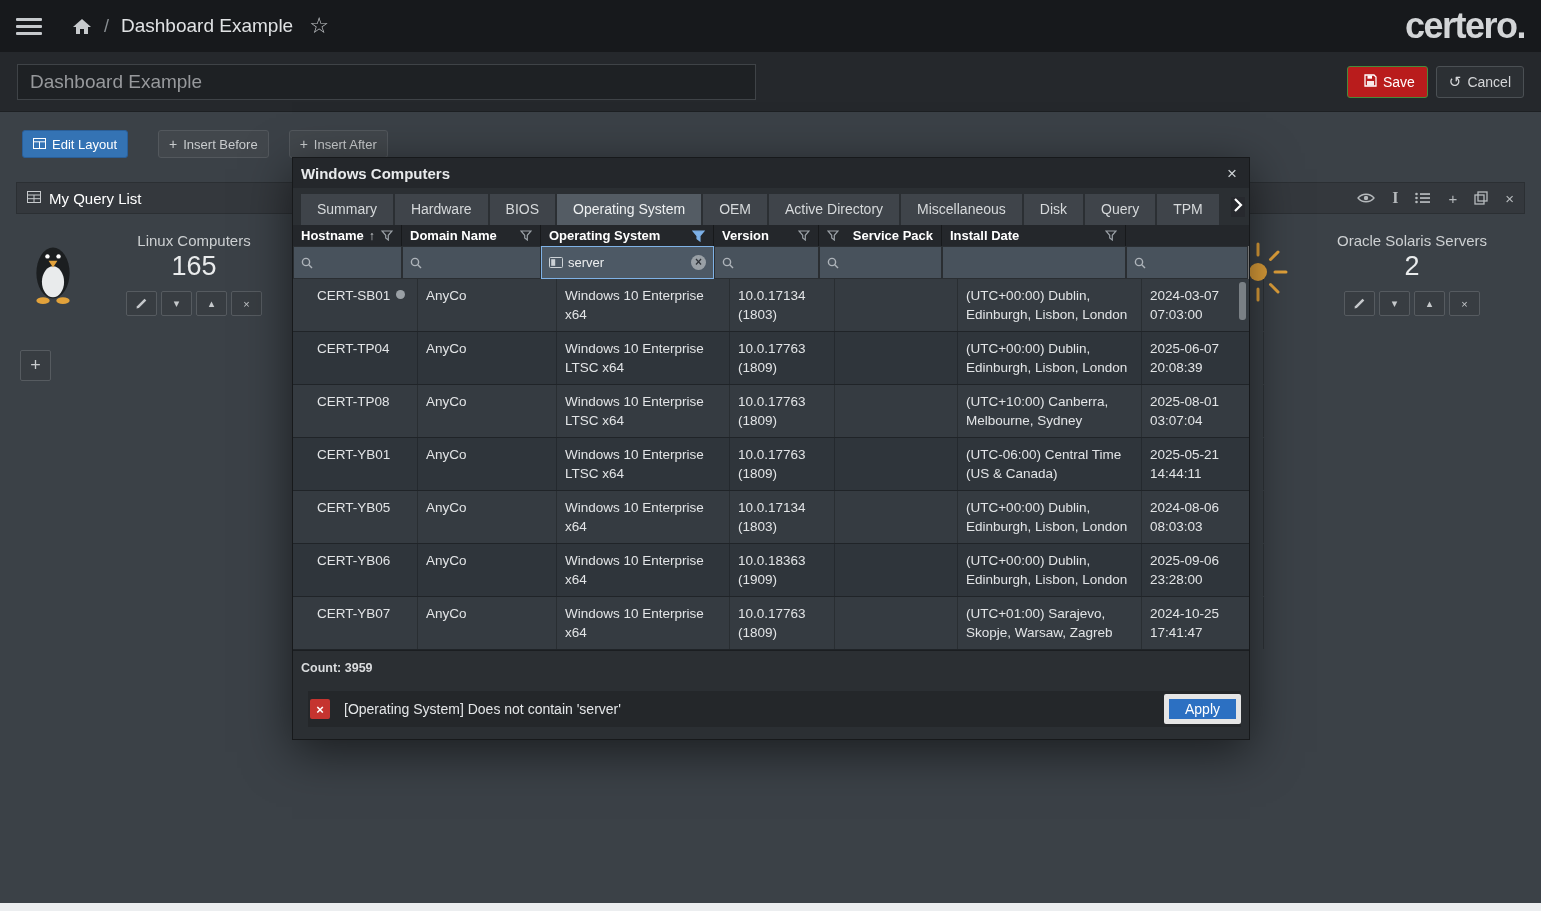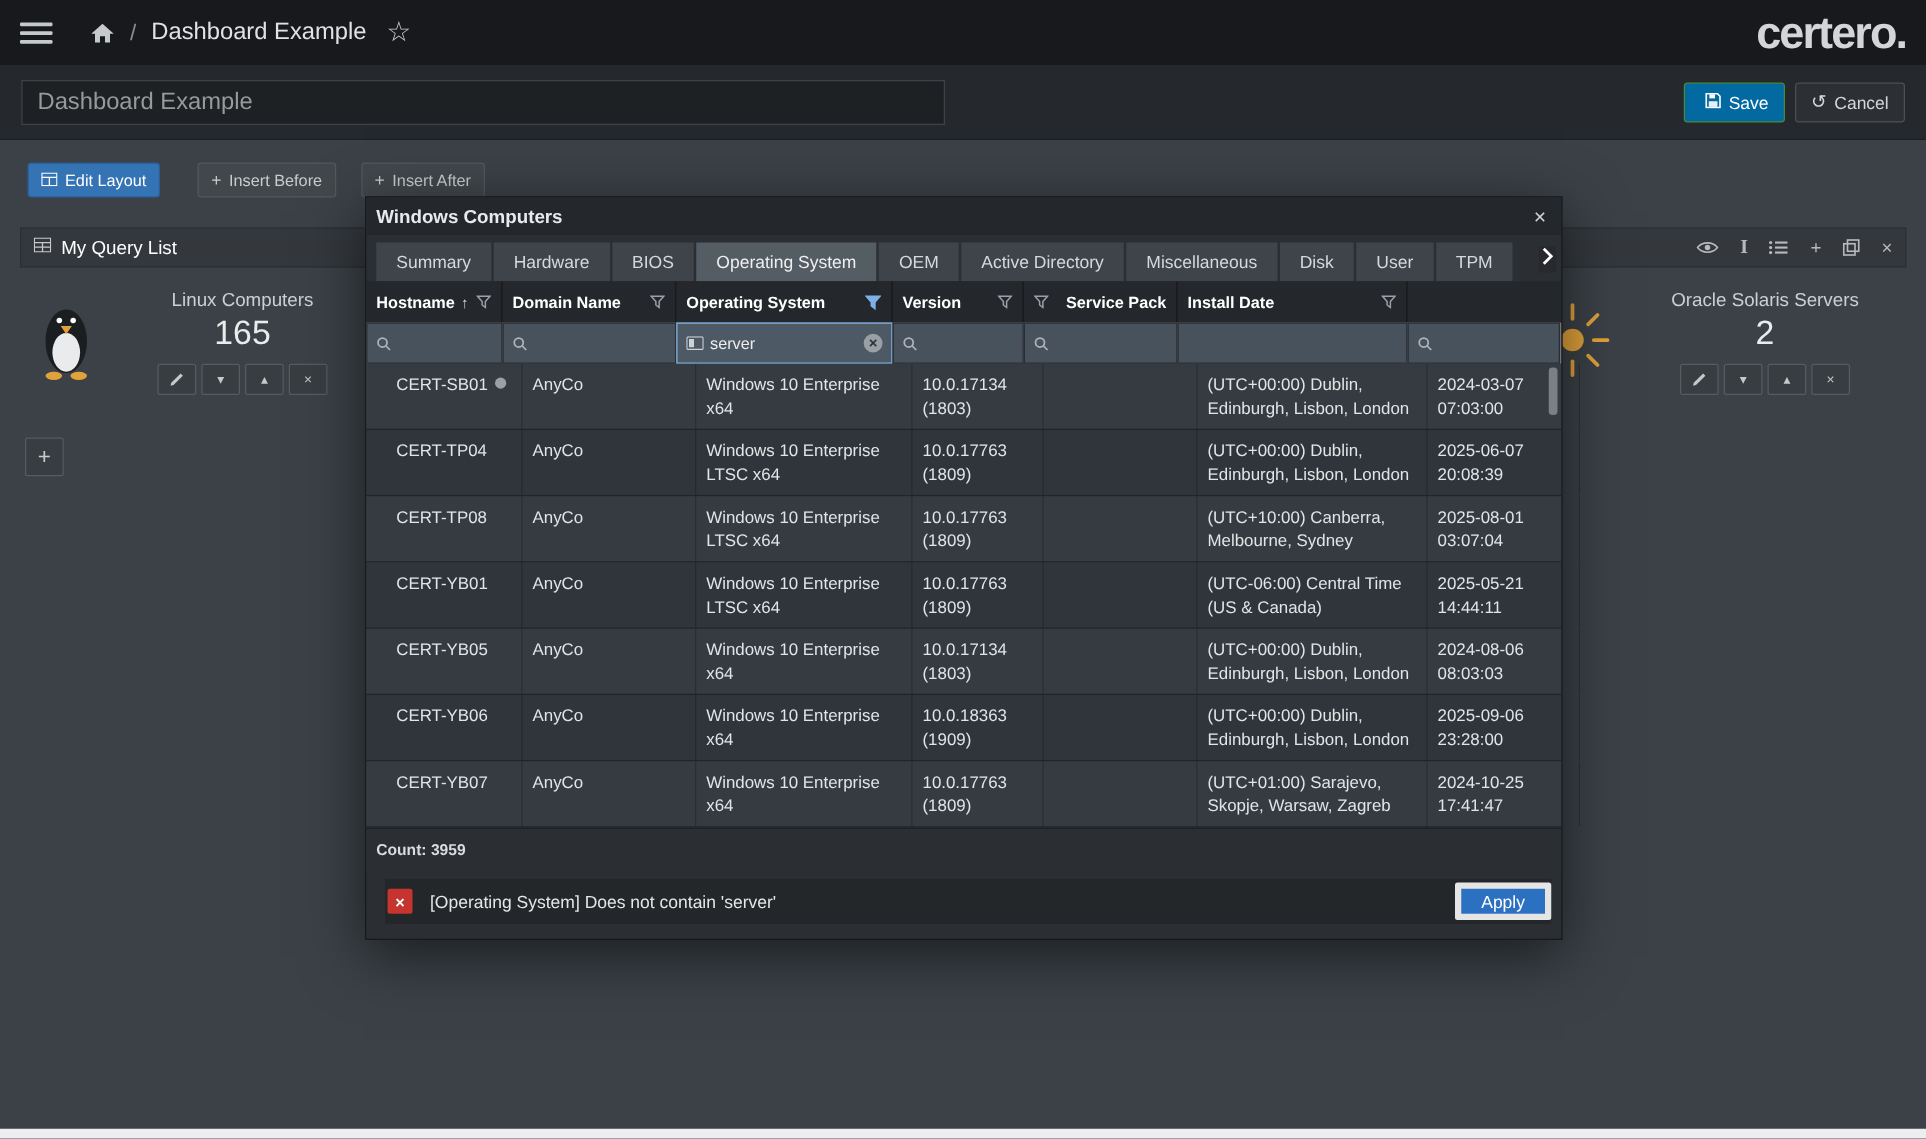--- a/index.html
+++ b/index.html
@@ -33,21 +33,21 @@
     border-bottom:1px solid #1d2023;
   }
   .name-input {
     width:739px; height:36px; background:#1e2124; border:1px solid #3f4347;
     color:#97999c; font-size:19px; padding:0 12px; font-family:"Liberation Sans",sans-serif;
   }
   .titlebar .actions { margin-left:auto; display:flex; gap:8px; }
   .btn { display:inline-flex; align-items:center; gap:6px; height:32px; padding:0 12px;
          font-size:14px; border-radius:3px; cursor:pointer; border:1px solid transparent;
          font-family:"Liberation Sans",sans-serif; }
-  .btn-save { background:#0369a1; border-color:#478a3b; color:#fff;padding-left:16px; }
+  .btn-save { background:#b91c1c; border-color:#478a3b; color:#fff;padding-left:16px; }
   .btn-cancel { background:#2c3034; border-color:#4b5054; color:#d4d6d8; }
   .undo-glyph { font-size:15px; line-height:1; }
 
   
   .toolbar { position:absolute; top:130px; left:22px; display:flex; gap:20px; }
   .btn-sm { height:28px; font-size:13px; padding:0 10px; }
   .btn-edit-layout { background:#3473b4; border-color:#2a5f99; color:#fff; margin-right:10px; }
   .btn-dark { background:#42474c; border-color:#53585d; color:#c9ccce; }
   .plus-glyph { font-size:14px; line-height:1; color:inherit; }
 
@@ -91,21 +91,21 @@
 
   .tabs { display:flex; gap:2px; padding:6px 0 0 8px; height:37px; overflow:hidden; position:relative; }
   .tab { background:#3f444a; color:#d6d9db; font-size:14px; padding:0 16px; height:31px; line-height:31px;
          white-space:nowrap; cursor:pointer; flex:0 0 auto; }
   .tab.active { background:#545c64; color:#eef0f1; }
   .tabs-chevron { position:absolute; right:4px; top:9px; cursor:pointer; background:rgba(36,39,43,.6); padding:0 2px; }
 
   .grid-row { display:grid; grid-template-columns:109px 139px 173px 105px 123px 184px 122px; }
 
   .thead { background:#24272b; }
-  .th { display:flex; align-items:center; gap:5px; padding:0 8px; height:33px;
+  .th { display:flex; align-items:center; gap:5px; padding:0 8px; height:21px;
         font-size:13px; font-weight:bold; color:#fff; border-right:1px solid #17191b; cursor:pointer; }
   .sort-arrow { font-size:12px; color:#d2d5d8; }
   .funnel { margin-left:auto; flex:0 0 auto; cursor:pointer; }
   .funnel.left { margin-left:0; margin-right:4px; }
   .sp-label { margin-left:auto; }
 
   .searchrow { background:#737373; }
   .ts { display:flex; align-items:center; gap:5px; padding:0 7px; height:33px;
         background:#48525c; border:1px solid #2a2e32; }
   .ts input { flex:1; min-width:0; background:transparent; border:none; outline:none;
@@ -311,21 +311,21 @@
 
     <div class="tabs">
       <span class="tab">Summary</span>
       <span class="tab">Hardware</span>
       <span class="tab">BIOS</span>
       <span class="tab active">Operating System</span>
       <span class="tab">OEM</span>
       <span class="tab">Active Directory</span>
       <span class="tab">Miscellaneous</span>
       <span class="tab">Disk</span>
-      <span class="tab">User</span>
+      <span class="tab">Query</span>
       <span class="tab">TPM</span>
       <span class="tabs-chevron">
         <svg width="10" height="16" viewBox="0 0 10 16">
             <path d="M2 2 L8 8 L2 14" fill="none" stroke="#fff" stroke-width="2.2"></path>
           </svg>
       </span>
     </div>
 
     <div class="grid-row thead">
       <div class="th">

